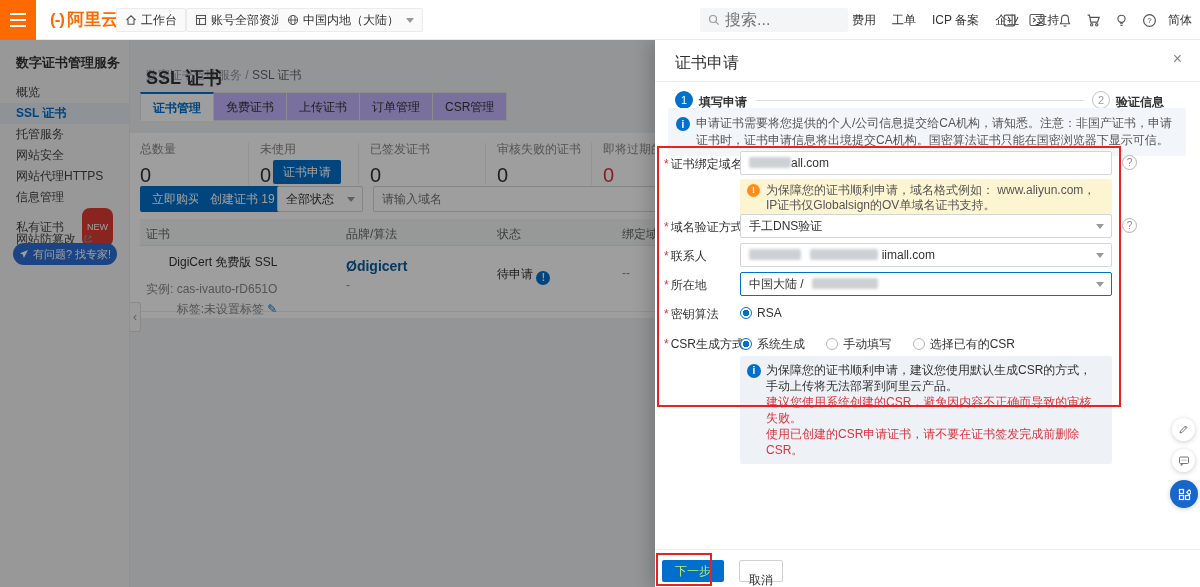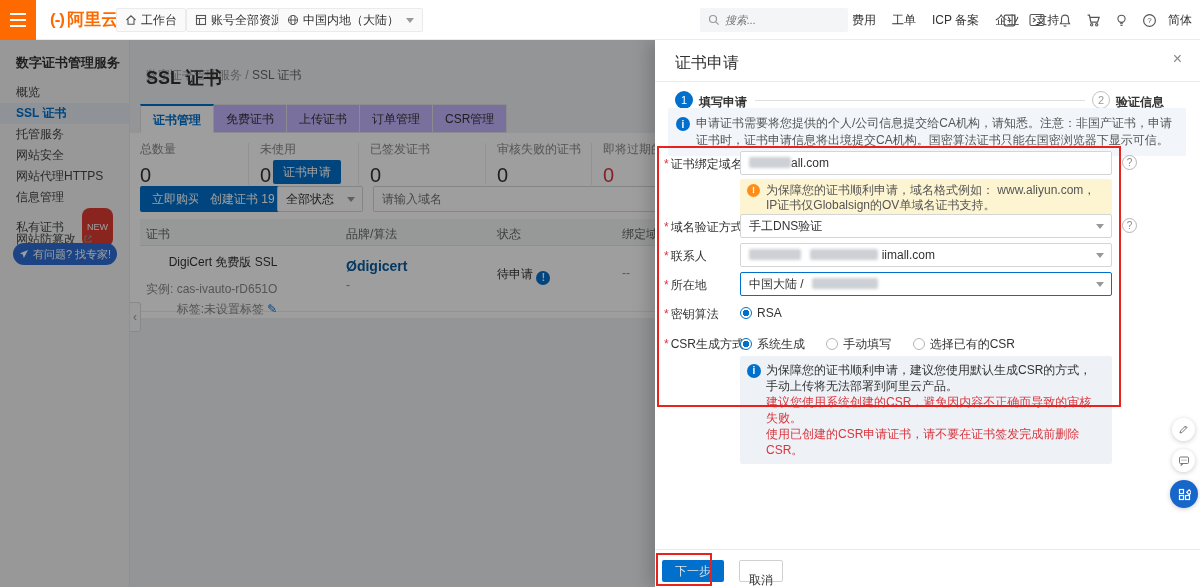--- a/index.html
+++ b/index.html
@@ -11,42 +11,42 @@
   .topbar { position:absolute; left:0; top:0; width:1200px; height:40px; background:#fff; border-bottom:1px solid #eaeaea; z-index:40; }
   .burger { position:absolute; left:0; top:0; width:36px; height:40px; background:#ff6a00; cursor:pointer; }
   .burger i { position:absolute; left:10px; width:16px; height:2px; background:#fff; }
   .burger i:nth-child(1){top:13px}.burger i:nth-child(2){top:19px}.burger i:nth-child(3){top:25px}
   .logo { position:absolute; left:50px; top:0; height:40px; line-height:40px; color:#ff6a00; font-weight:bold; white-space:nowrap; }
   .logo .mark { font-size:17px; letter-spacing:-1px; }
   .logo .txt { font-size:17px; }
   .tb-sep { position:absolute; left:122px; top:12px; width:1px; height:16px; background:#e5e5e5; }
   .tb-btn { position:absolute; top:8px; height:24px; line-height:22px; background:#fafafa; border:1px solid #ebebeb; border-radius:2px; padding:0 8px; color:#333; display:flex; align-items:center; gap:4px; cursor:pointer; }
   .tb-search { position:absolute; left:700px; top:8px; width:148px; height:24px; background:#f4f5f7; border-radius:2px; display:flex; align-items:center; padding:0 8px; gap:5px; }
-  .tb-search input { border:none; outline:none; background:transparent; width:110px; font-size:11px; color:#333; font-family:inherit;font-style:italic; }
+  .tb-search input { border:none; outline:none; background:transparent; width:110px; font-size:16px; color:#333; font-family:inherit; }
   .tb-links { position:absolute; left:852px; top:0; height:40px; display:flex; align-items:center; gap:16px; }
   .tb-links span { cursor:pointer; color:#333; white-space:nowrap; }
   .tb-icons { position:absolute; left:1000px; top:0; height:40px; display:flex; align-items:center; gap:10px; }
   .tb-icons .ic { width:18px; height:18px; display:flex; align-items:center; justify-content:center; cursor:pointer; }
   .lang { cursor:pointer; white-space:nowrap; }
   .cv { display:inline-block; width:0; height:0; border-left:4px solid transparent; border-right:4px solid transparent; border-top:5px solid #999; margin-left:3px; }
 
   
   .sidebar { position:absolute; left:0; top:40px; width:130px; height:547px; background:#f5f6f7; border-right:1px solid #e8e8e8; z-index:1; }
   .sb-title { padding:14px 0 10px 16px; font-weight:bold; font-size:13px; color:#333; }
   .sb-item { position:relative; height:21px; line-height:21px; padding-left:16px; color:#444; cursor:pointer; white-space:nowrap; }
   .sb-item.active { background:#e7edf6; color:#0070cc; font-weight:bold; }
   .badge-new { display:inline-block; background:#dd3a31; color:#fff; font-size:9px; border-radius:8px; padding:9px 5px; margin-left:18px; vertical-align:1px; }
   .expert { position:absolute; left:13px; top:203px; width:104px; height:22px; border-radius:12px; background:#2e6fd6; color:#fff; font-size:11px; display:flex; align-items:center; justify-content:center; gap:4px; cursor:pointer; white-space:nowrap; }
 
   
   .main { position:absolute; left:130px; top:40px; width:1070px; height:547px; background:#eef0f3; z-index:1; }
   .crumb { position:absolute; left:16px; top:10px; color:#999;margin-top:17px; }
   .crumb .cur { color:#666; }
   .page-title { position:absolute; left:16px; top:26px; font-size:18px; font-weight:bold; color:#333; }
-  .tabs { position:absolute; left:10px; top:64px; display:flex; }
+  .tabs { position:absolute; left:10px; top:52px; display:flex; }
   .tab { height:29px; line-height:28px; padding:0 12px; background:#c4b5fd; border:1px solid #e2e3e5; border-left:none; color:#333; cursor:pointer; white-space:nowrap; }
   .tab:first-child { border-left:1px solid #e2e3e5; }
   .tab.active { background:#fff; color:#0070cc; border-top:2px solid #0070cc; border-bottom:1px solid #fff; font-weight:bold; }
   .card { position:absolute; left:0; top:93px; width:1070px; height:185px; background:#fff; }
   .stat { position:absolute; top:8px; }
   .stat .lb { color:#8a8a8a; }
   .stat .vl { margin-top:6px; font-size:20px; color:#333; }
   .stat .vl.red { color:#d9363e; }
   .stat-sep { position:absolute; top:10px; width:1px; height:42px; background:#ececec; }
   .stat-action { position:absolute; left:143px; top:27px; height:24px; line-height:24px; background:#0070cc; color:#fff; padding:0 10px; border:none; border-radius:2px; font-size:12px; cursor:pointer; font-family:inherit; }
@@ -92,21 +92,21 @@
   .warn-box { position:absolute; left:85px; width:372px; background:#fdf5d2; border-radius:2px; padding:4px 8px 4px 26px; line-height:15px; color:#555; }
   .warn-dot { position:absolute; left:7px; top:5px; width:13px; height:13px; border-radius:50%; background:#ff8d1a; color:#fff; font-size:9px; text-align:center; line-height:13px; font-weight:bold; }
   .blur { display:inline-block; height:11px; border-radius:2px; background:#cdd0d4; filter:blur(1.6px); vertical-align:-1px; }
   .radio { display:inline-block; width:12px; height:12px; border:1px solid #b5b5b5; border-radius:50%; background:#fff; vertical-align:-2px; margin-right:5px; }
   .radio.on { border-color:#0070cc; background:radial-gradient(circle,#0070cc 0 3px,#fff 3.2px); }
   .rgroup label { margin-right:18px; cursor:pointer; }
   .csr-box { position:absolute; left:85px; top:316px; width:372px; background:#eef2f7; border-radius:2px; padding:6px 10px 6px 26px; line-height:16px; }
   .csr-box .info-dot { position:absolute; left:7px; top:8px; }
   .red-txt { color:#d9363e; }
   .p-foot { position:absolute; left:0; top:509px; width:545px; height:38px; border-top:1px solid #ececec; }
-  .btn-next { position:absolute; left:7px; top:10px; height:22px; line-height:22px; background:#0070cc; color:#e5e5e5; border:none; border-radius:2px; padding:0 13px; font-size:12px; cursor:pointer; font-family:inherit; }
+  .btn-next { position:absolute; left:7px; top:10px; height:22px; line-height:22px; background:#0070cc; color:#bef264; border:none; border-radius:2px; padding:0 13px; font-size:12px; cursor:pointer; font-family:inherit; }
   .btn-cancel { position:absolute; left:84px; top:10px; height:22px; line-height:20px; background:#fff; color:#333; border:1px solid #d0d0d0; border-radius:2px; padding:9px 9px; font-size:12px; cursor:pointer; font-family:inherit; }
 
   
   .anno { position:absolute; border:2px solid #e8231d; z-index:30; pointer-events:none; }
   .anno-form { left:657px; top:146px; width:464px; height:261px; }
   .anno-next2 { left:656px; top:553px; width:56px; height:33px; }
 
   
   .fab { position:absolute; border-radius:50%; background:#fff; box-shadow:0 1px 5px rgba(0,0,0,.2); display:flex; align-items:center; justify-content:center; cursor:pointer; z-index:20; }
   .fab.blue { background:#1766c9; }

